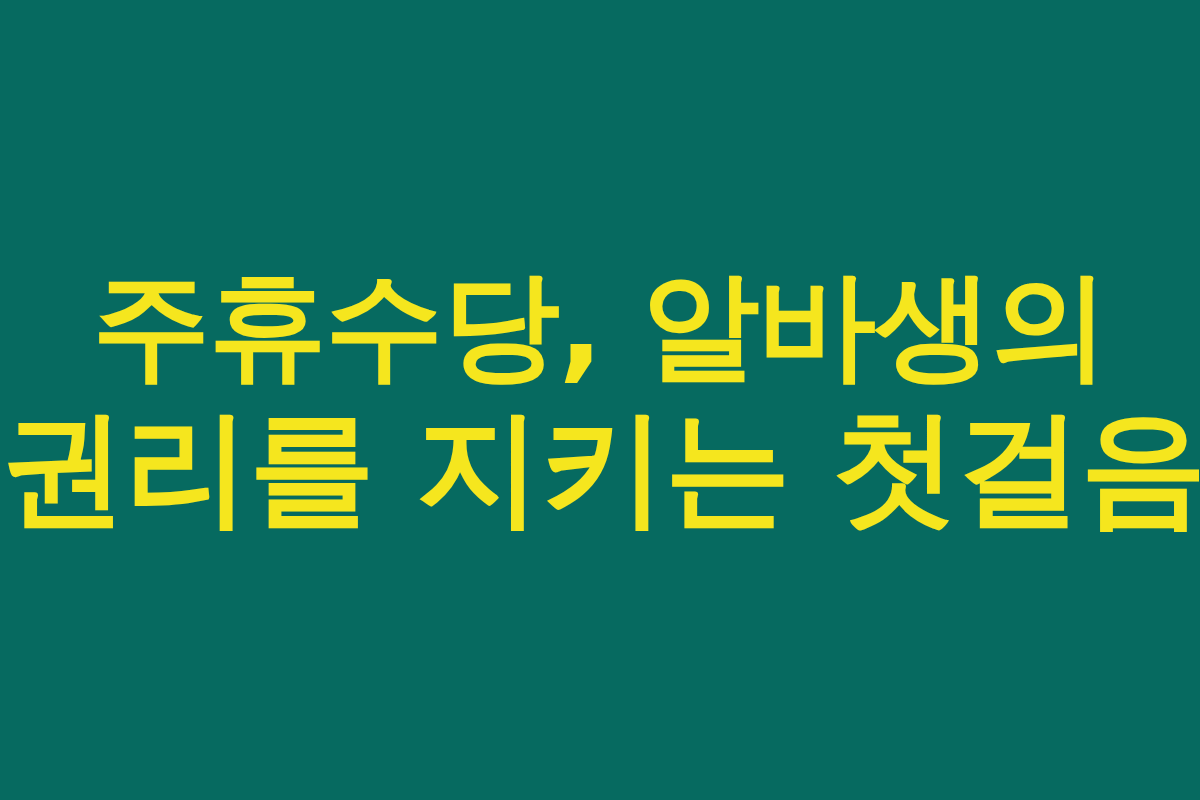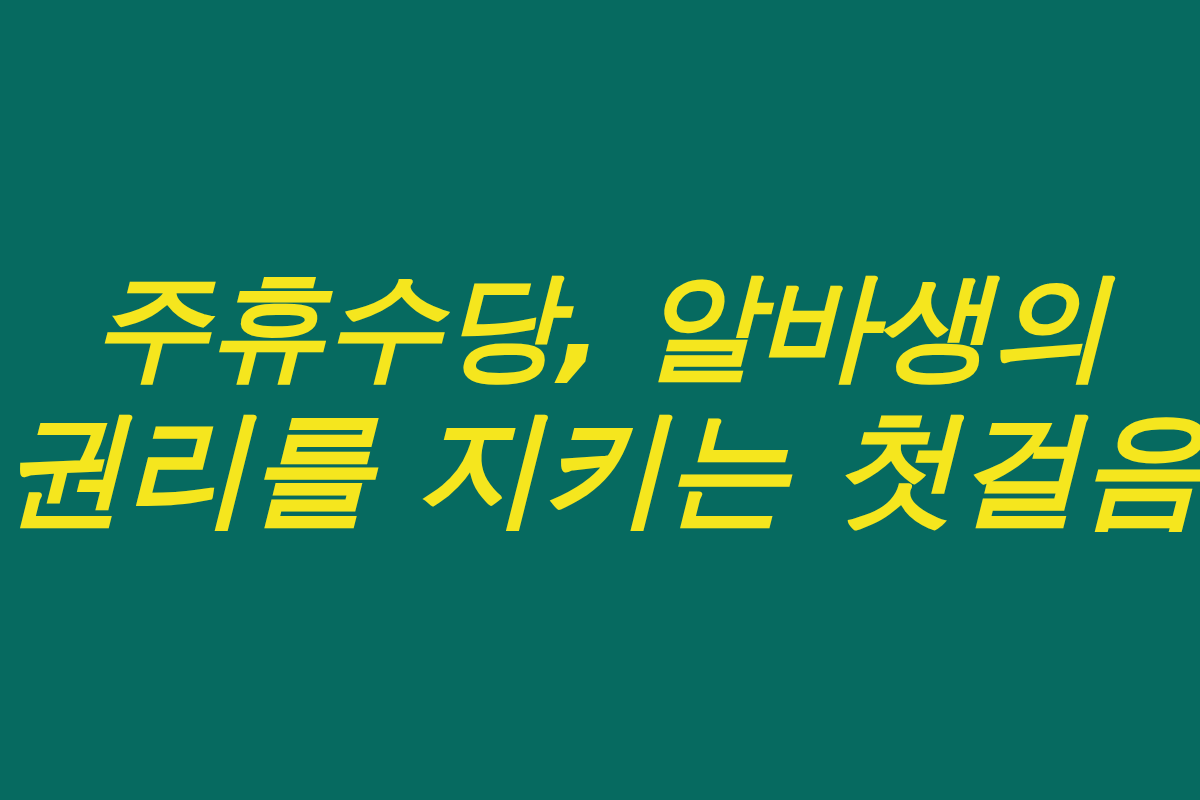--- a/index.html
+++ b/index.html
@@ -17,21 +17,20 @@
   #banner {
     position: relative;
     width: 1200px;
     height: 800px;
     box-sizing: border-box;
     display: flex;
     flex-direction: column;
     align-items: center;
     justify-content: center;
     background: #066A60;
-    font-style: italic;
   }
 
   #headline {
     display: flex;
     flex-direction: column;
     align-items: center;
     justify-content: center;
     width: 100%;
     
     transform: translateY(-1px);

